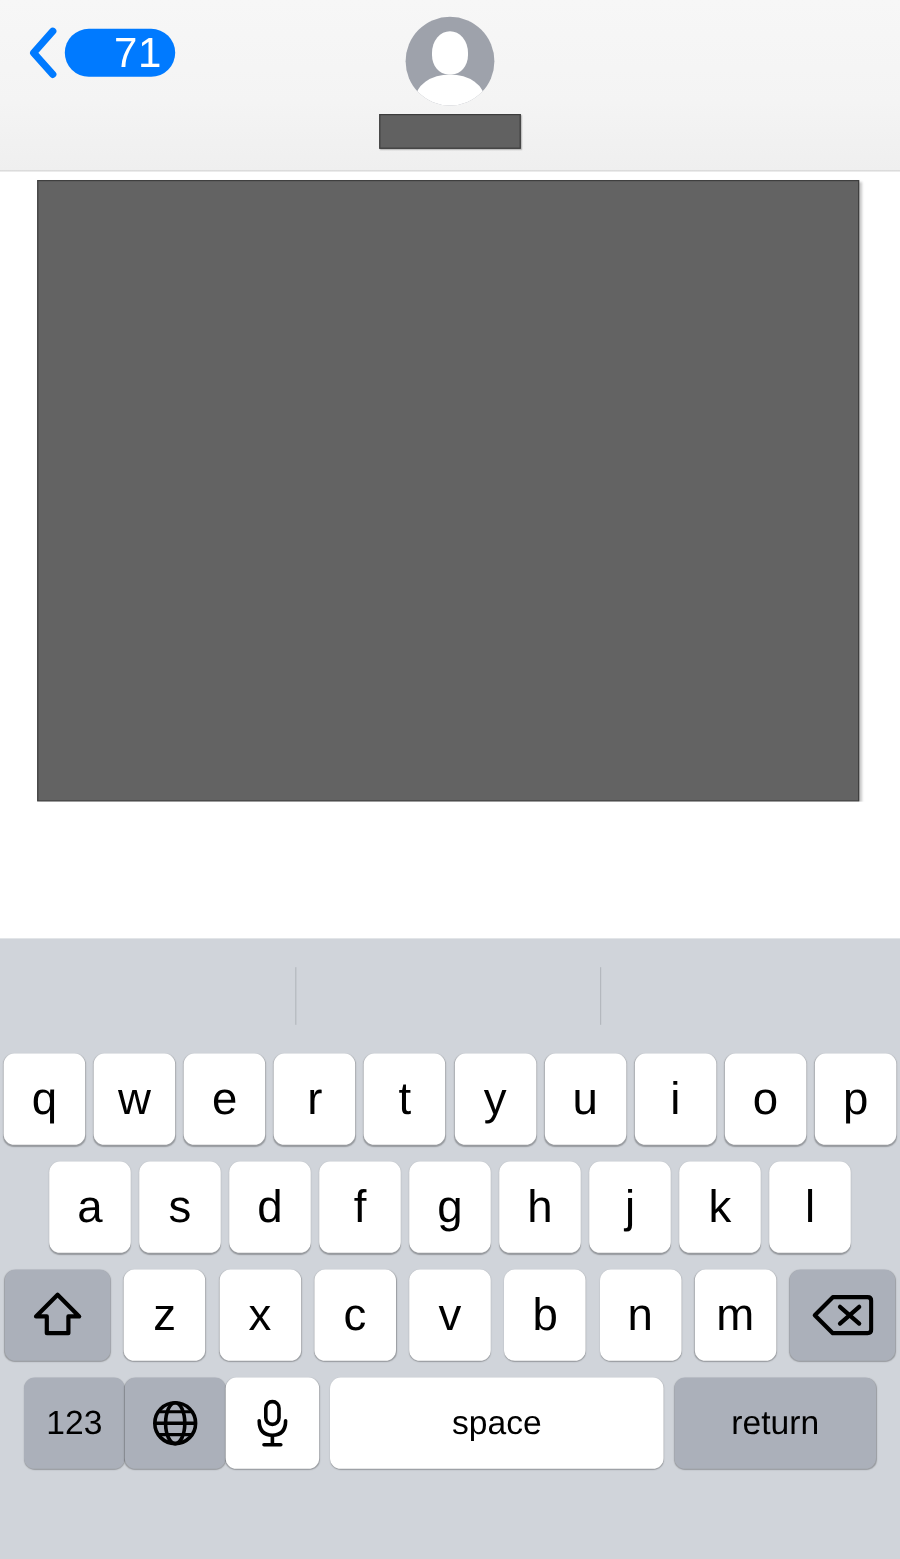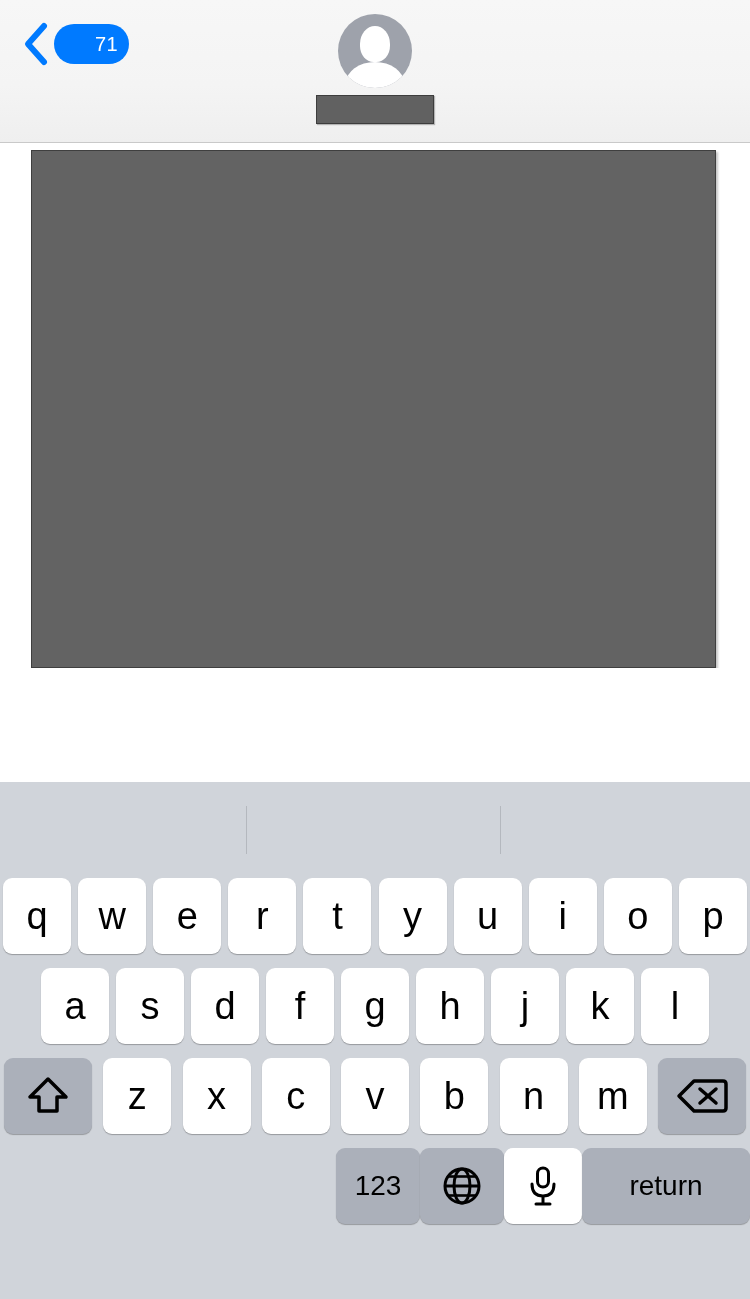--- a/index.html
+++ b/index.html
@@ -30,21 +30,21 @@
   }
   .back-chevron { display: block; }
   .back-badge {
     min-width: 50px; height: 40px;
     background: #007aff;
     border-radius: 20px;
     display: flex; align-items: center; justify-content: center;
     padding: 0 11px;
   }
   .back-badge span {
-    color: #ffffff; font-size: 20px; font-weight: 400;
+    color: #ffffff; font-size: 35px; font-weight: 400;
     letter-spacing: 0.5px; line-height: 1; margin-left: 30px;
   }
 
   .contact-block {
     position: absolute; left: 50%; top: 14px;
     transform: translateX(-50%);
     display: flex; flex-direction: column; align-items: center;
   }
   .avatar {
     width: 74px; height: 74px; border-radius: 50%;
@@ -115,21 +115,21 @@
   }
 
   .kb-row {
     display: flex; align-items: center;
     width: 750px;
     margin-bottom: 14px;
   }
   .row1 { padding: 0 3px; justify-content: space-between; }
   .row2 { padding: 0 41px; justify-content: space-between; }
   .row3 { padding: 0 4px; justify-content: space-between; }
-  .row4 { padding: 0 0; justify-content: flex-end; margin-bottom: 0; }
+  .row4 { padding: 0 20px; justify-content: space-between; margin-bottom: 0; }
 
   .key {
     height: 76px;
     background: #ffffff;
     border-radius: 9px;
     box-shadow: 0 1px 1px rgba(0,0,0,0.28);
     display: flex; align-items: center; justify-content: center;
     font-size: 38px; color: #000000;
     cursor: pointer;
     user-select: none;
@@ -269,18 +269,19 @@
       <div class="key mic">
         <span>
           <svg class="icon-svg" width="34" height="44" viewBox="0 0 34 44">
             <rect x="11.5" y="4" width="11" height="19" rx="5.5" fill="none" stroke="#000000" stroke-width="3"></rect>
             <path d="M6 20 Q6 32 17 32 Q28 32 28 20" fill="none" stroke="#000000" stroke-width="3" stroke-linecap="round"></path>
             <line x1="17" y1="32" x2="17" y2="39" stroke="#000000" stroke-width="3"></line>
             <line x1="10" y1="40" x2="24" y2="40" stroke="#000000" stroke-width="3" stroke-linecap="round"></line>
           </svg>
         </span>
       </div>
+      <div class="key space">space</div>
       <div class="key dark return">return</div>
     </div>
 
   </div>
 
 </div>
 
 </body></html>

